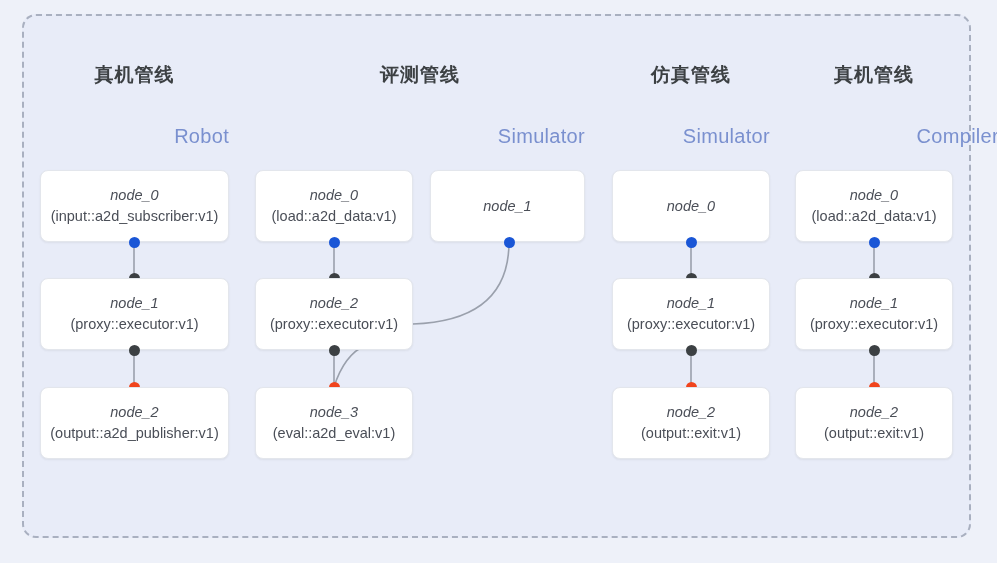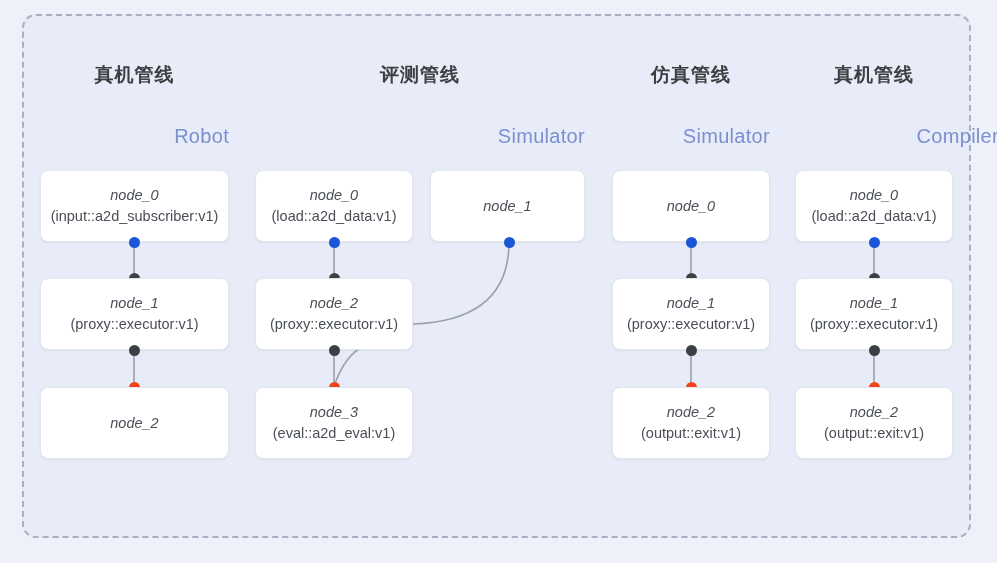--- a/index.html
+++ b/index.html
@@ -143,20 +143,21 @@
 
       <div class="node-box" style="left:40px; top:278px; width:189px; height:72px;">
         <span class="node-name">node_1</span>
         <span class="node-kind">(proxy::executor:v1)</span>
       </div>
       <div class="dot dot-dark" style="left:134px; top:350px;"></div>
       <div class="dot dot-red" style="left:134px; top:387px;"></div>
 
       <div class="node-box" style="left:40px; top:387px; width:189px; height:72px;">
         <span class="node-name">node_2</span>
+        <span class="node-kind">(output::a2d_publisher:v1)</span>
       </div>
     </div>
 
     <div class="col">
       <div class="col-title" style="left:255px; top:62px; width:330px;">评测管线</div>
       <div class="col-subtitle" style="left:255px; top:125px; width:330px;">Simulator</div>
 
       <div class="node-box" style="left:255px; top:170px; width:158px; height:72px;">
         <span class="node-name">node_0</span>
         <span class="node-kind">(load::a2d_data:v1)</span>

